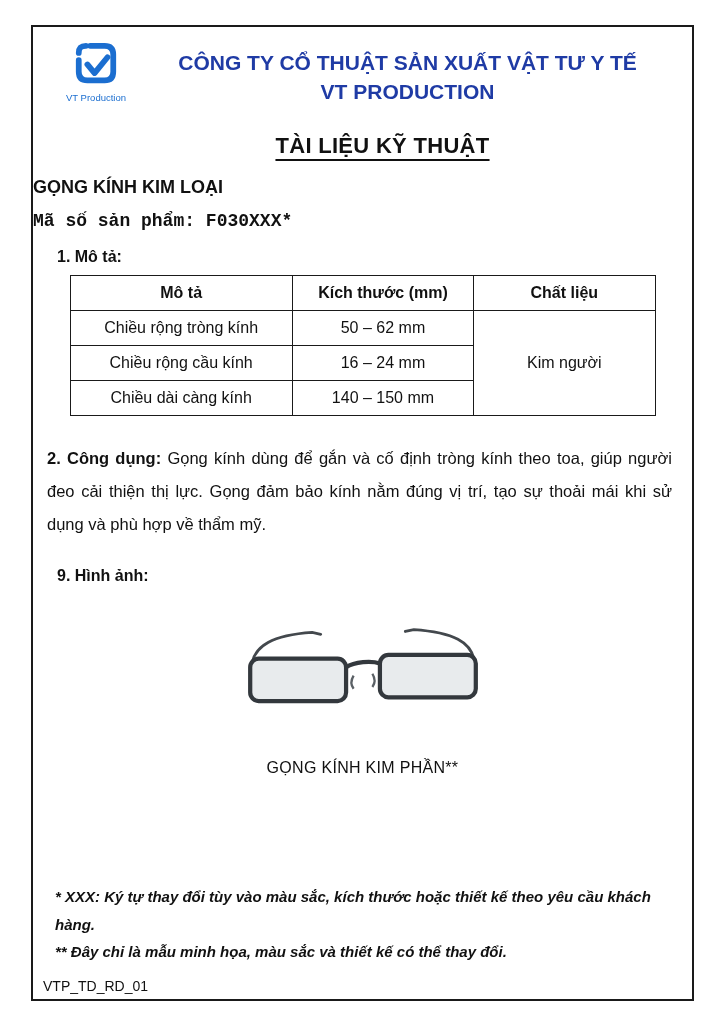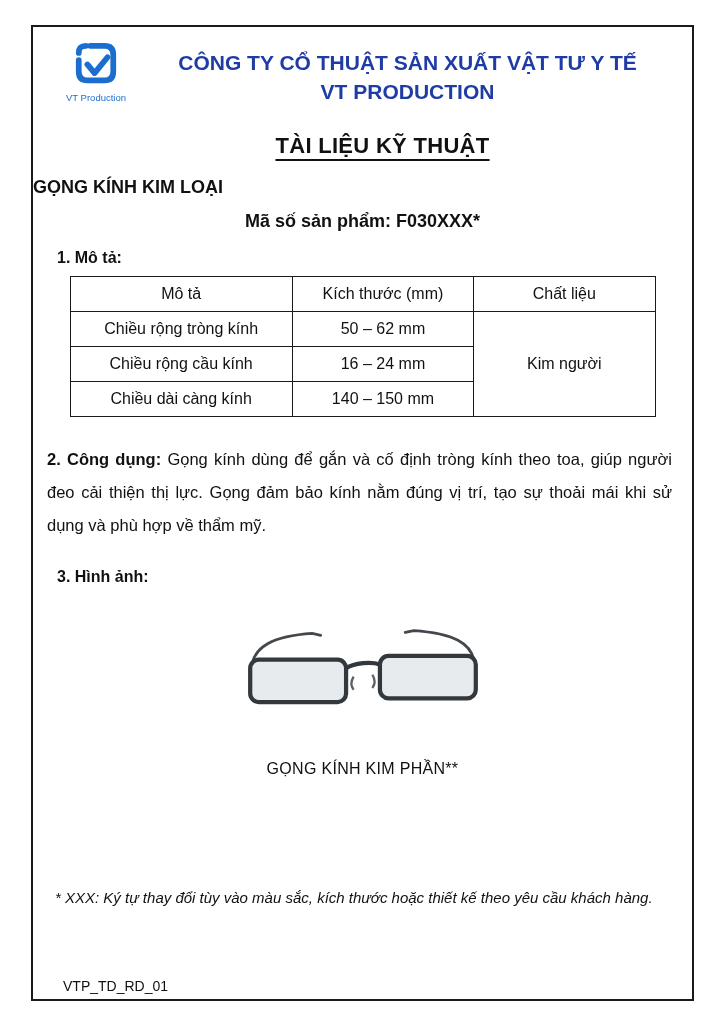--- a/index.html
+++ b/index.html
@@ -21,43 +21,43 @@
     flex: 1 1 auto; text-align: center; color: #1f3ba5; font-weight: bold;
     font-size: 21px; line-height: 1.38; padding-top: 12px;
   }
   .doc-title {
     text-align: center; font-weight: bold; font-size: 22px; margin-top: 26px;
     text-decoration: underline; text-underline-offset: 6px; text-decoration-thickness: 1.5px;
     letter-spacing: 0.3px;
     padding-left: 40px;
   }
   .product-title { text-align: left; font-weight: bold; font-size: 18px; margin-top: 18px; }
-  .product-code  { text-align: center; font-weight: bold; font-size: 18px; margin-top: 13px; }
+  .product-code  { text-align: left; font-weight: bold; font-size: 18px; margin-top: 13px; font-family: Liberation Mono, monospace; }
   .sec-heading { font-weight: bold; font-size: 16px; margin: 17px 0 9px 24px; }
   .spec-table { border-collapse: collapse; margin: 2px auto 0; width: 586px; font-size: 16px; }
   .spec-table th, .spec-table td {
     border: 1.5px solid #1a1a1a; text-align: center; height: 35px; padding: 2px 8px;
   }
-  .spec-table th { font-weight: normal; margin-left: 19px; }
+  .spec-table th { font-weight: bold; margin-left: 19px; }
   .spec-table .col-desc { width: 38%; }
   .spec-table .col-size { width: 31%; }
   .spec-table .col-mat  { width: 31%; }
   .spec-table td.material { vertical-align: middle; font-weight: normal; }
   .uses {
     margin: 26px 20px 0 14px; font-size: 16.5px; line-height: 33px; text-align: justify;
   }
   .uses strong { font-weight: bold; }
   .img-heading { margin-top: 26px; }
   .glasses-wrap { text-align: center; margin-top: 38px; height: 96px; }
   .caption { text-align: center; font-size: 16px; margin-top: 40px; letter-spacing: 0.3px; }
   .footnotes {
-    margin: 106px 20px 0 22px; font-weight: normal; font-style: italic;
+    margin: 106px 20px 0 22px; font-weight: bold; font-style: italic;
     font-size: 15px; line-height: 1.85;
   }
-  .footer-code { position: absolute; left: 30px; bottom: 5px; font-size: 14px; }
+  .footer-code { position: absolute; left: 10px; bottom: 5px; font-size: 14px; }
 </style>
 </head>
 <body>
 
 <div class="page">
   <div class="frame">
 
     <div class="header">
       <div class="logo">
         <svg viewBox="0 0 64 64" width="48" height="46" aria-hidden="true">
@@ -102,21 +102,21 @@
           <td>140 – 150 mm</td>
         </tr>
       </tbody>
     </table>
 
     <p class="uses">
       <strong>2. Công dụng:</strong>
       <span>Gọng kính dùng để gắn và cố định tròng kính theo toa, giúp người đeo cải thiện thị lực. Gọng đảm bảo kính nằm đúng vị trí, tạo sự thoải mái khi sử dụng và phù hợp về thẩm mỹ.</span>
     </p>
 
-    <div class="sec-heading img-heading">3. Hình ảnh:</div>
+    <div class="sec-heading img-heading">9. Hình ảnh:</div>
 
     <div class="glasses-wrap">
       <svg viewBox="0 0 300 100" width="282" height="94" aria-hidden="true">
         <g fill="none" stroke="#43484d" stroke-width="3" stroke-linecap="round">
           <path d="M32 42 C 36 25, 52 13, 96 10 L 105 12"></path>
           <path d="M268 38 C 264 21, 248 10, 204 7 L 195 9"></path>
         </g>
         <g stroke="#33383d" stroke-width="4.5" stroke-linecap="round">
           <rect x="30" y="38" width="102" height="45" rx="9" fill="#ccd2d6" fill-opacity="0.45"></rect>
           <rect x="168" y="34" width="102" height="45" rx="9" fill="#ccd2d6" fill-opacity="0.45"></rect>
@@ -126,17 +126,18 @@
           <path d="M140 56 C 137 61, 137 66, 140 70"></path>
           <path d="M160 54 C 163 59, 163 64, 160 68"></path>
         </g>
       </svg>
     </div>
 
     <div class="caption">GỌNG KÍNH KIM PHẦN**</div>
 
     <div class="footnotes">
       <div>* XXX: Ký tự thay đổi tùy vào màu sắc, kích thước hoặc thiết kế theo yêu cầu khách hàng.</div>
+      <div>** Đây chỉ là mẫu minh họa, màu sắc và thiết kế có thể thay đổi.</div>
     </div>
 
     <div class="footer-code">VTP_TD_RD_01</div>
   </div>
 </div>
 
 </body></html>

